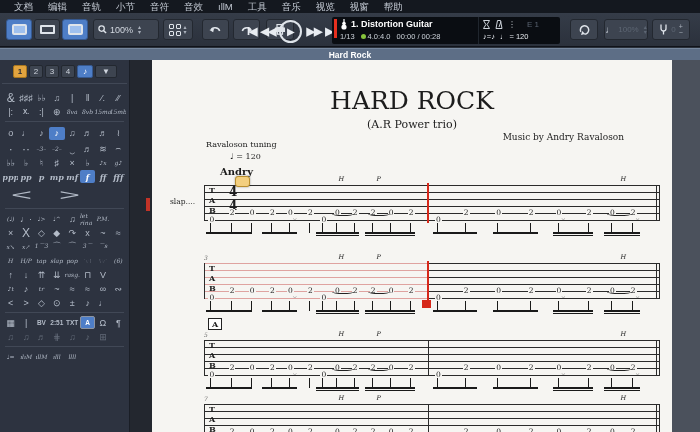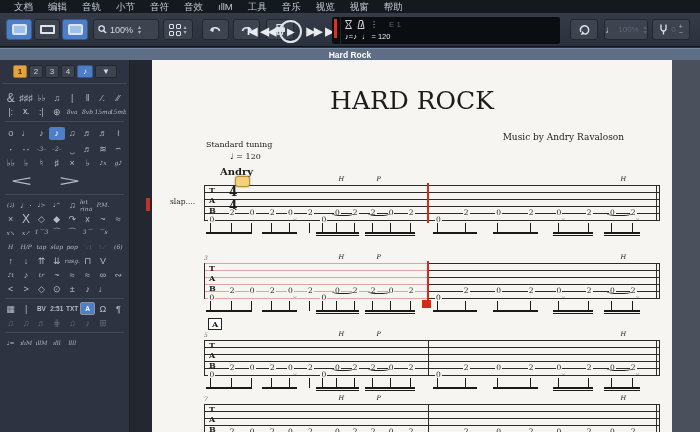--- a/index.html
+++ b/index.html
@@ -208,20 +208,37 @@
     <div class="transport">
         <span class="tr-g">I◀</span>
         <span class="tr-g">◀◀</span>
         <span class="playcirc">▶</span>
         <span class="tr-g">▶▶</span>
         <span class="tr-g">▶I</span>
       </div>
 
     <div class="lcd">
       <div class="redbar"></div>
+      <div class="lcd-left">
+        <div class="trackline">
+          <span>
+              <svg width="8" height="11" viewBox="0 0 8 11">
+                <circle cx="4" cy="8" r="2.6" fill="#fff"></circle>
+                <circle cx="4" cy="4.6" r="1.8" fill="#fff"></circle>
+                <rect x="3.4" y="0" width="1.2" height="4" fill="#fff"></rect>
+              </svg>
+            </span>
+          <span class="trackname">1. Distortion Guitar</span>
+        </div>
+        <div class="infoline">
+          <span>1/13</span>
+          <span><span class="gdot"></span><span>4.0:4.0</span></span>
+          <span>00:00 / 00:28</span>
+        </div>
+      </div>
       <div class="lcd-right">
         <div class="lcdicons">
           <span>
               <svg width="7" height="9" viewBox="0 0 7 9">
                 <path d="M0.5 0.5 h6 l-2.4 4 2.4 4 h-6 l2.4-4 z" fill="none" stroke="#cdd3da" stroke-width="1"></path>
               </svg>
             </span>
           <span>
               <svg width="8" height="9" viewBox="0 0 8 9">
                 <path d="M2.5 0.5 h3 l1.5 8 h-6 z" fill="none" stroke="#cdd3da" stroke-width="1"></path>
@@ -328,20 +345,30 @@
         <div class="palrow">
           <span class="pcell">♭♭</span>
           <span class="pcell">♭</span>
           <span class="pcell">♮</span>
           <span class="pcell">♯</span>
           <span class="pcell">×</span>
           <span class="pcell">♭</span>
           <span class="pcell txt">♪x</span>
           <span class="pcell txt">g♪</span>
         </div>
+        <div class="palrow">
+          <span class="pcell dyn">ppp</span>
+          <span class="pcell dyn">pp</span>
+          <span class="pcell dyn">p</span>
+          <span class="pcell dyn">mp</span>
+          <span class="pcell dyn">mf</span>
+          <span class="pcell sel dyn">f</span>
+          <span class="pcell dyn">ff</span>
+          <span class="pcell dyn">fff</span>
+        </div>
         <div class="hairrow">
           <div class="hair">&lt;</div>
           <div class="hair">&gt;</div>
         </div>
         <div class="paldiv"></div>
         <div class="palrow">
           <span class="pcell txt">(♩)</span>
           <span class="pcell">♩·</span>
           <span class="pcell txt">♩&gt;</span>
           <span class="pcell txt">♩^</span>
@@ -435,22 +462,23 @@
           <span class="pcell txt">llll</span>
         </div>
       </div>
   </div>
 
   <div class="scorearea">
     <div class="redtick"></div>
     <div class="rightstrip"></div>
     <div class="page">
       <div class="ttl" style="top:26px;font-size:25px;">HARD ROCK</div>
+      <div class="ttl" style="top:58px;font-size:11px;">(A.R Power trio)</div>
       <div class="credit" style="right:48px;top:72px;font-size:9px;">Music by Andry Ravaloson</div>
-      <div class="stext" style="left:54px;top:80px;">Standard tuning</div>
+      <div class="stext" style="left:54px;top:80px;">Ravaloson tuning</div>
       <div class="stext" style="left:78px;top:92px;">♩ = 120</div>
       <div class="stext" style="left:68px;top:106px;font-weight:bold;font-size:10px;">Andry</div>
       <div id="staves">
           <div class="staff" style="left: 52px; top: 125px; width: 456px; height: 60px;">
             <div class="sline" style="left: 0px; top: 0px; width: 224px;"></div>
             <div class="sline" style="left: 0px; top: 7px; width: 224px;"></div>
             <div class="sline" style="left: 0px; top: 14px; width: 224px;"></div>
             <div class="sline" style="left: 0px; top: 21px; width: 224px;"></div>
             <div class="sline" style="left: 0px; top: 28px; width: 224px;"></div>
             <div class="sline" style="left: 0px; top: 35px; width: 224px;"></div>

